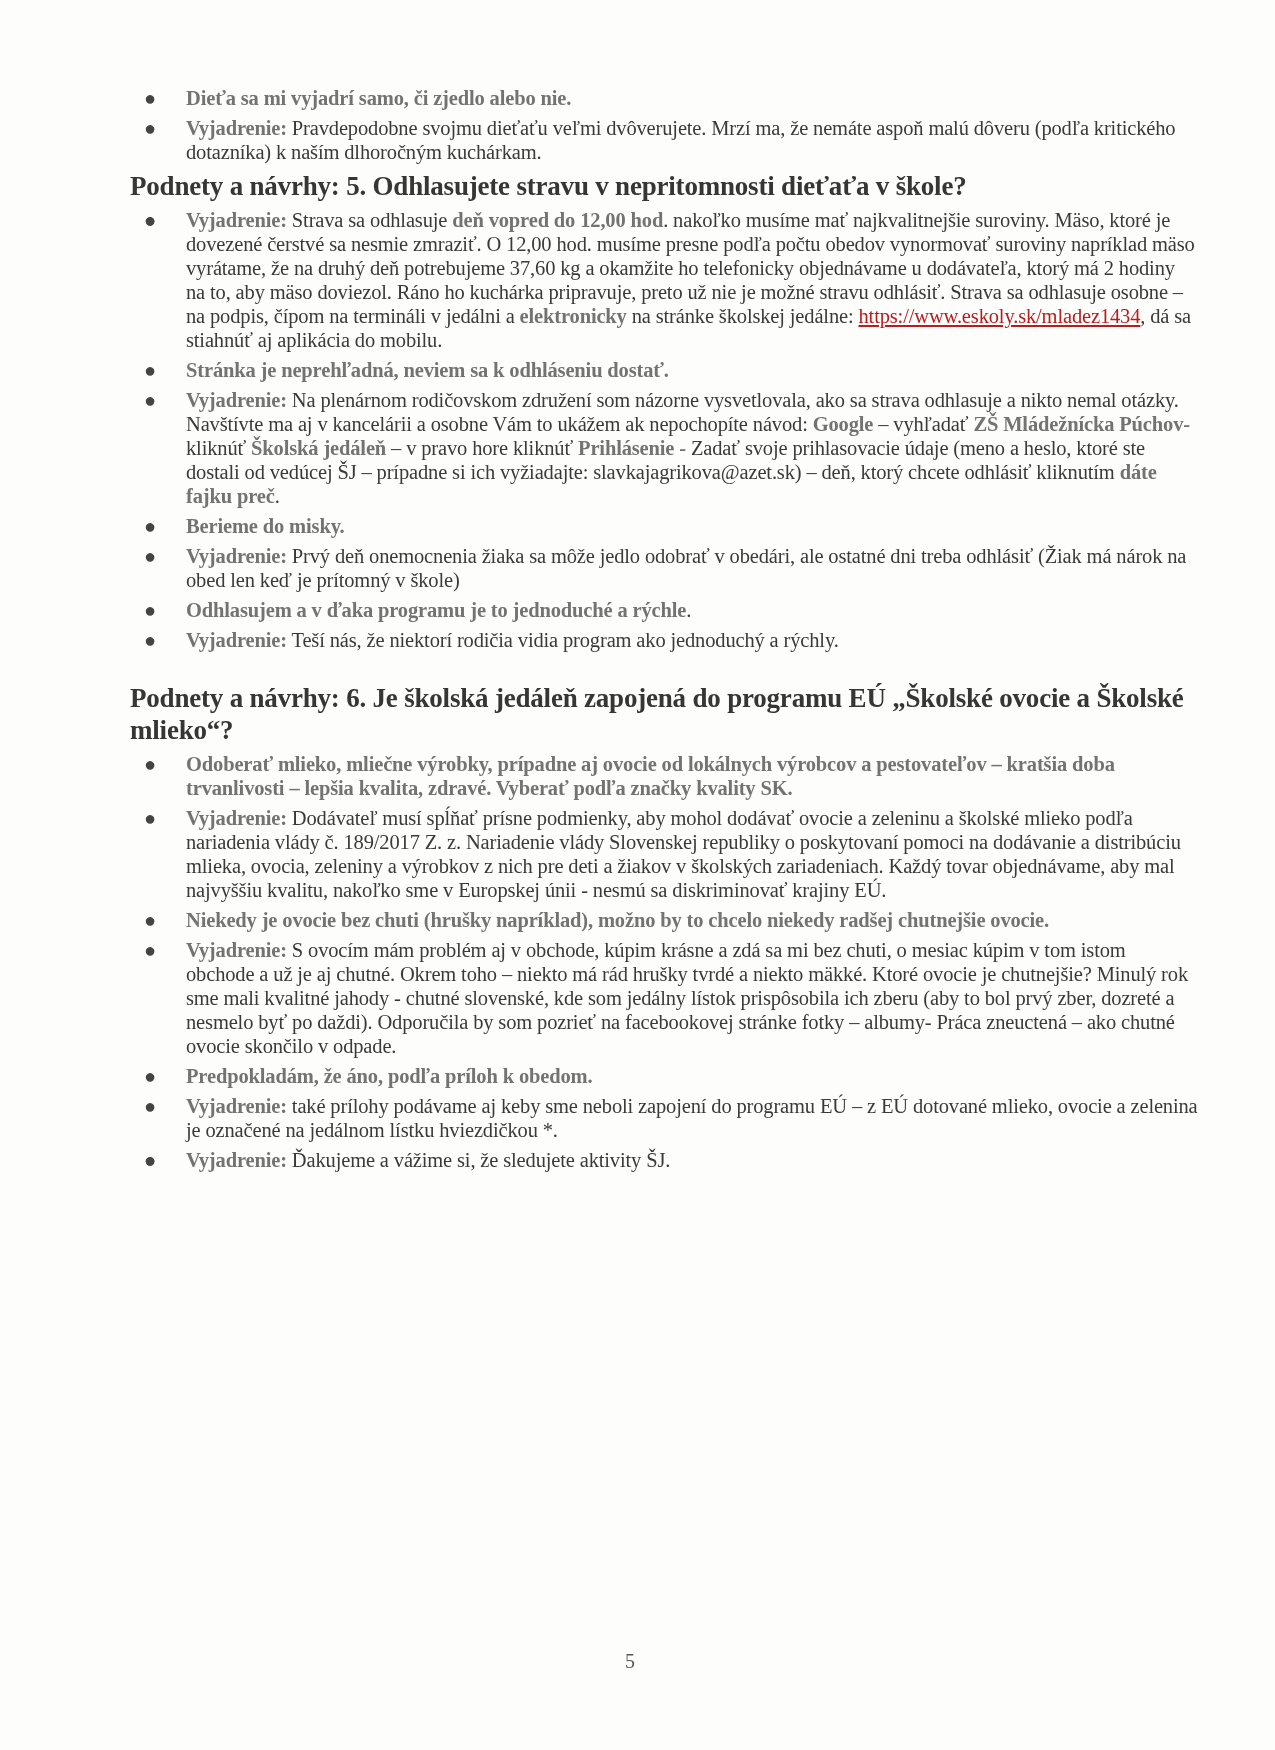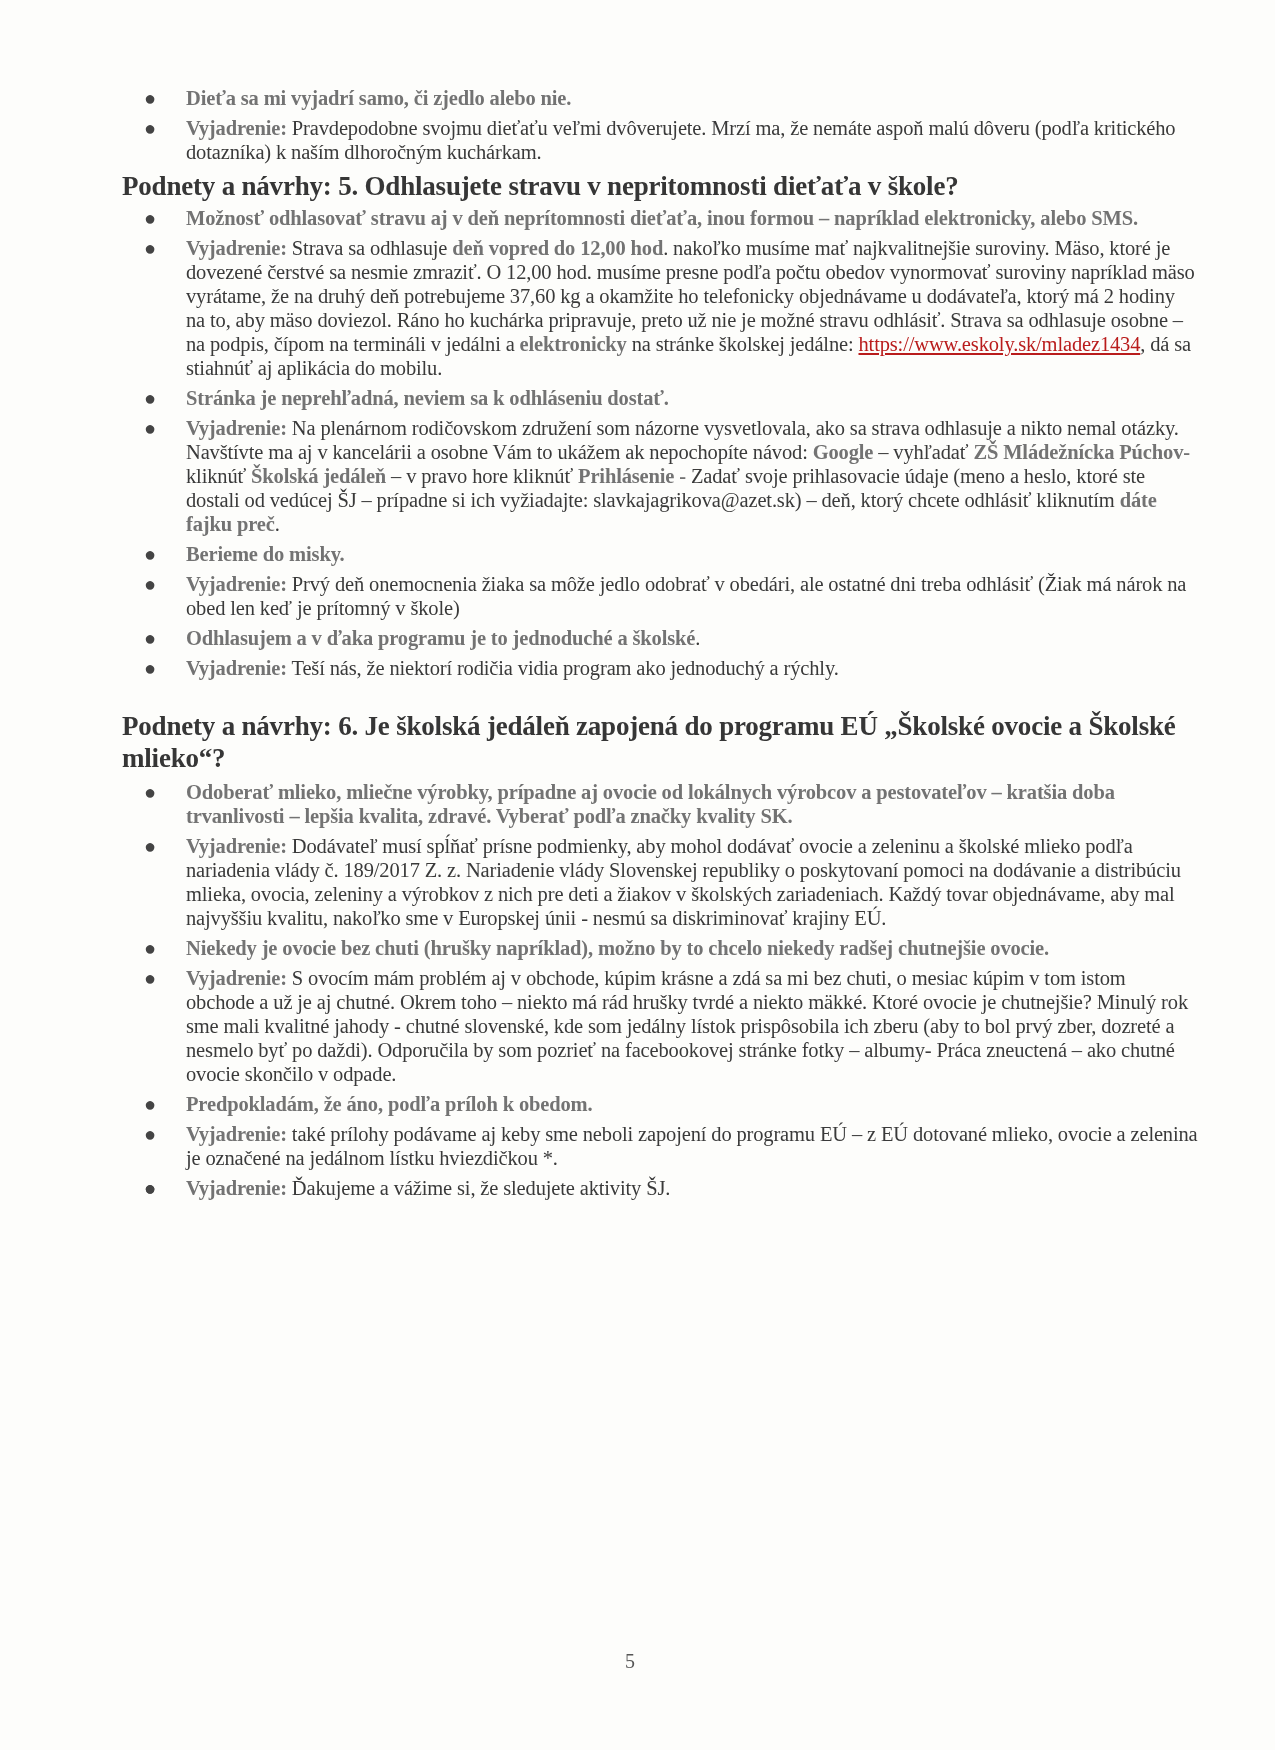--- a/index.html
+++ b/index.html
@@ -21,21 +21,21 @@
     position: absolute;
     left: 118px;
     top: 86px;
     width: 1080px;
   }
   .heading {
     font-weight: bold;
     font-size: 27px;
     line-height: 32px;
     color: #363636;
-    margin: 4px;
+    margin: 12px;
     letter-spacing: -0.2px;
   }
   ul.items {
     list-style: none;
     margin: 0;
     padding: 0;
   }
   ul.items li {
     position: relative;
     padding-left: 68px;
@@ -78,21 +78,20 @@
         <span class="bullet">●</span>
         <span class="b">Vyjadrenie:</span><span> Pravdepodobne svojmu dieťaťu veľmi dvôverujete. Mrzí ma, že nemáte aspoň malú dôveru (podľa kritického dotazníka) k naším dlhoročným kuchárkam.</span>
       </li>
     </ul>
 
     <h2 class="heading h5">Podnety a návrhy: 5. Odhlasujete stravu v nepritomnosti dieťaťa v škole?</h2>
 
     <ul class="items">
       <li>
         <span class="bullet">●</span>
-        <span class="b">Možnosť odhlasovať stravu aj v deň neprítomnosti dieťaťa, inou formou – napríklad elektronicky, alebo SMS.</span>
       </li>
       <li>
         <span class="bullet">●</span>
         <span class="b">Vyjadrenie:</span><span> Strava sa odhlasuje </span><span class="b">deň vopred do 12,00 hod</span><span>. nakoľko musíme mať najkvalitnejšie suroviny. Mäso, ktoré je dovezené čerstvé sa nesmie zmraziť. O 12,00 hod. musíme presne podľa počtu obedov vynormovať suroviny napríklad mäso vyrátame, že na druhý deň potrebujeme 37,60 kg a okamžite ho telefonicky objednávame u dodávateľa, ktorý má 2 hodiny na to, aby mäso doviezol. Ráno ho kuchárka pripravuje, preto už nie je možné stravu odhlásiť. Strava sa odhlasuje osobne – na podpis, čípom na termináli v jedálni a </span><span class="b">elektronicky</span><span> na stránke školskej jedálne: </span><a class="link">https://www.eskoly.sk/mladez1434</a><span>, dá sa stiahnúť aj aplikácia do mobilu.</span>
       </li>
       <li>
         <span class="bullet">●</span>
         <span class="b">Stránka je neprehľadná, neviem sa k odhláseniu dostať.</span>
       </li>
       <li>
@@ -102,21 +101,21 @@
       <li>
         <span class="bullet">●</span>
         <span class="b">Berieme do misky.</span>
       </li>
       <li>
         <span class="bullet">●</span>
         <span class="b">Vyjadrenie:</span><span> Prvý deň onemocnenia žiaka sa môže jedlo odobrať v obedári, ale ostatné dni treba odhlásiť (Žiak má nárok na obed len keď je prítomný v škole)</span>
       </li>
       <li>
         <span class="bullet">●</span>
-        <span class="b">Odhlasujem a v ďaka programu je to jednoduché a školské</span><span>.</span>
+        <span class="b">Odhlasujem a v ďaka programu je to jednoduché a rýchle</span><span>.</span>
       </li>
       <li>
         <span class="bullet">●</span>
         <span class="b">Vyjadrenie:</span><span> Teší nás, že niektorí rodičia vidia program ako jednoduchý a rýchly.</span>
       </li>
     </ul>
 
     <h2 class="heading h6">Podnety a návrhy: 6. Je školská jedáleň zapojená do programu EÚ „Školské ovocie a Školské mlieko“?</h2>
 
     <ul class="items">

